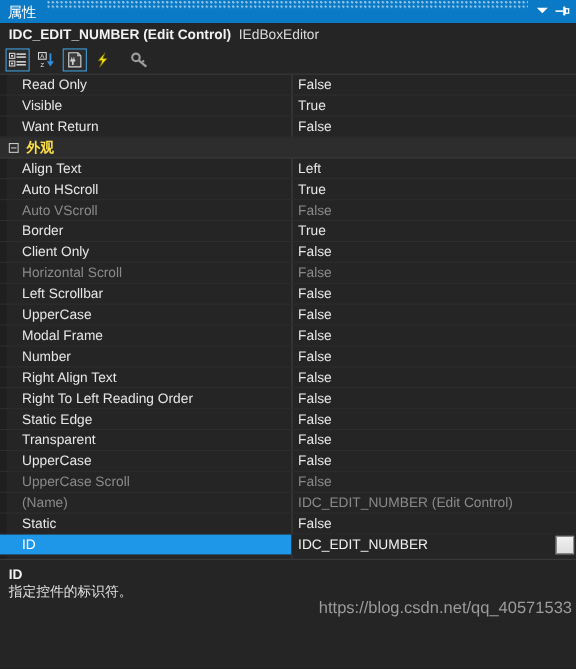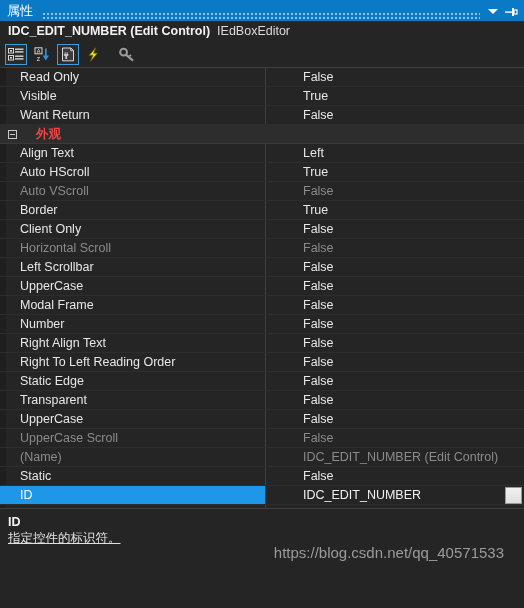--- a/index.html
+++ b/index.html
@@ -19,21 +19,21 @@
     color: #f0f0f0;
     font-size: 12.5px;
     user-select: none;
   }
 
   
   .titlebar {
     height: 21px;
     background: #0a7ac7;
     display: flex;
-    align-items: flex-end;
+    align-items: flex-start;
     padding: 0 4px 0 7px;
     box-sizing: border-box;
   }
   .titlebar-text {
     color: #ffffff;
     font-size: 13px;
     line-height: 21px;
     white-space: nowrap;
     flex: 0 0 auto;
     padding-right: 6px;
@@ -129,21 +129,20 @@
     width: 1px;
     background: #3f3f40;
   }
   .row {
     position: relative;
     height: 19px;
     display: flex;
     align-items: center;
     border-bottom: 1px solid #2d2d2e;
     box-sizing: border-box;
-    gap: 32px;
   }
   .row .name {
     width: 265px;
     box-sizing: border-box;
     padding-left: 20px;
     white-space: nowrap;
     overflow: hidden;
     color: #e6e6e6;
     line-height: 18px;
   }
@@ -157,23 +156,23 @@
     line-height: 18px;
   }
   .row.disabled .name,
   .row.disabled .value { color: #8a8a8a; }
 
   .row.category {
     background: #2d2d2e;
     border-bottom: 1px solid #3a3a3b;
   }
   .row.category .name {
-    padding-left: 36px;
+    padding-left: 24px;
     font-weight: bold;
-    color: #ef4444;
+    color: #fde047;
   }
   .row.category .value { background: #2d2d2e; }
   .expander {
     position: absolute;
     left: 8px;
     top: 5px;
     width: 9px;
     height: 9px;
     border: 1px solid #c8c8c8;
     box-sizing: border-box;
@@ -225,25 +224,24 @@
   .desc-title {
     font-weight: bold;
     font-size: 12.5px;
     color: #f2f2f2;
     line-height: 15px;
   }
   .desc-body {
     font-size: 12.5px;
     color: #e0e0e0;
     line-height: 17px;
-    text-decoration: underline;
   }
   .watermark {
     position: absolute;
-    right: 20px;
+    right: 4px;
     bottom: 4px;
     font-size: 15px;
     color: #9b9b9b;
     white-space: nowrap;
   }
 </style>
 </head>
 <body>
 
 <div id="app">

